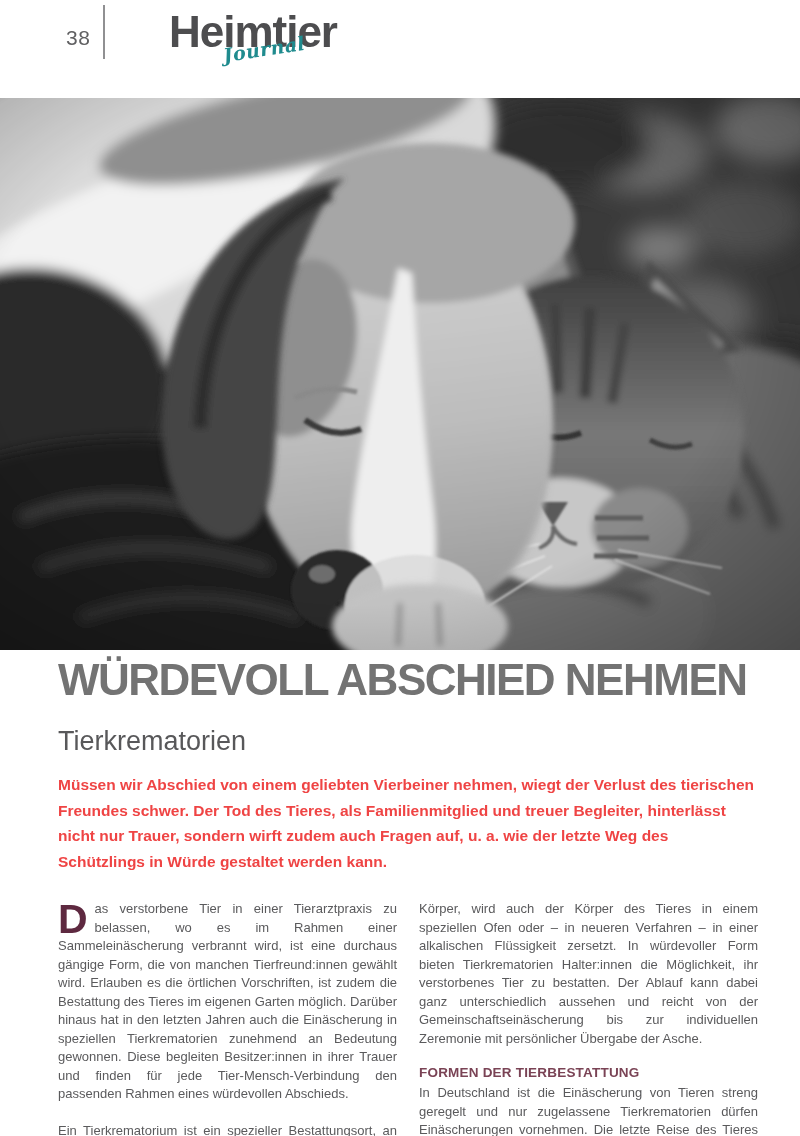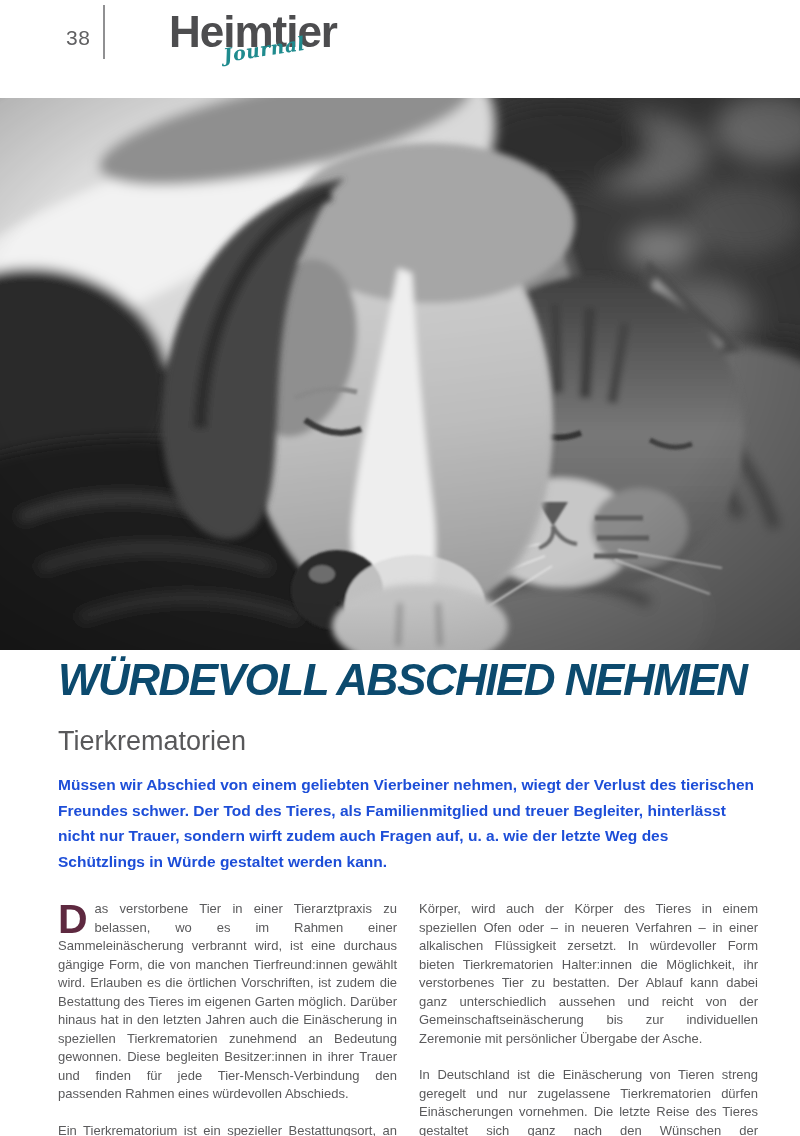--- a/index.html
+++ b/index.html
@@ -38,29 +38,29 @@
     overflow:hidden; background:#383838;
   }
   .photo-wrap svg { display:block; width:800px; height:552px; }
 
   
   .article {
     position:absolute; top:655px; left:58px; width:700px;
   }
   .headline {
     font-size:44px; line-height:50px; font-weight:bold;
-    color:#0c4a6e; letter-spacing:-1.5px; white-space:nowrap;font-style:italic;
+    color:#737373; letter-spacing:-1.5px; white-space:nowrap;
   }
   .subtitle {
     margin-top:20px; font-size:27px; line-height:32px; font-weight:normal;
     color:#58585a;
   }
   .intro {
     margin-top:15px; font-size:15.5px; line-height:25.5px;
-    font-weight:bold; color:#1d4ed8; text-align:left;
+    font-weight:bold; color:#ef4444; text-align:left;
   }
   .columns { display:flex; gap:22px; margin-top:26px; }
   .col { width:339px; }
   .body-text {
     font-size:13px; line-height:18.5px; color:#5a5a5c;
     text-align:justify; hyphens:auto; -webkit-hyphens:auto;
   }
   .body-text + .body-text { margin-top:18px; }
   .drop-cap {
     float:left; font-size:41px; line-height:34px; font-weight:bold;
@@ -218,18 +218,19 @@
     <h2 class="subtitle">Tierkrematorien</h2>
     <p class="intro">Müssen wir Abschied von einem geliebten Vierbeiner nehmen, wiegt der Verlust des tierischen Freundes schwer. Der Tod des Tieres, als Familienmitglied und treuer Begleiter, hinterlässt nicht nur Trauer, sondern wirft zudem auch Fragen auf, u. a. wie der letzte Weg des Schützlings in Würde gestaltet werden kann.</p>
 
     <div class="columns">
       <div class="col">
         <p class="body-text"><span class="drop-cap">D</span><span>as verstorbene Tier in einer Tierarztpraxis zu belassen, wo es im Rahmen einer Sammeleinäscherung verbrannt wird, ist eine durchaus gängige Form, die von manchen Tierfreund:innen gewählt wird. Erlauben es die örtlichen Vorschriften, ist zudem die Bestattung des Tieres im eigenen Garten möglich. Darüber hinaus hat in den letzten Jahren auch die Einäscherung in speziellen Tierkrematorien zunehmend an Bedeutung gewonnen. Diese begleiten Besitzer:innen in ihrer Trauer und finden für jede Tier-Mensch-Verbindung den passenden Rahmen eines würdevollen Abschieds.</span></p>
         <p class="body-text">Ein Tierkrematorium ist ein spezieller Bestattungsort, an dem Haustiere und mitunter auch Großtiere, wie Pferde, eingeäschert werden. Ähnlich einem Krematorium für den verstorbenen menschlichen</p>
       </div>
       <div class="col">
         <p class="body-text">Körper, wird auch der Körper des Tieres in einem speziellen Ofen oder – in neueren Verfahren – in einer alkalischen Flüssigkeit zersetzt. In würdevoller Form bieten Tierkrematorien Halter:innen die Möglichkeit, ihr verstorbenes Tier zu bestatten. Der Ablauf kann dabei ganz unterschiedlich aussehen und reicht von der Gemeinschaftseinäscherung bis zur individuellen Zeremonie mit persönlicher Übergabe der Asche.</p>
+        <h3 class="section-heading">FORMEN DER TIERBESTATTUNG</h3>
         <p class="body-text">In Deutschland ist die Einäscherung von Tieren streng geregelt und nur zugelassene Tierkrematorien dürfen Einäscherungen vornehmen. Die letzte Reise des Tieres gestaltet sich ganz nach den Wünschen der Besitzer:innen.</p>
       </div>
     </div>
   </div>
 
 </div>
 
 </body></html>

